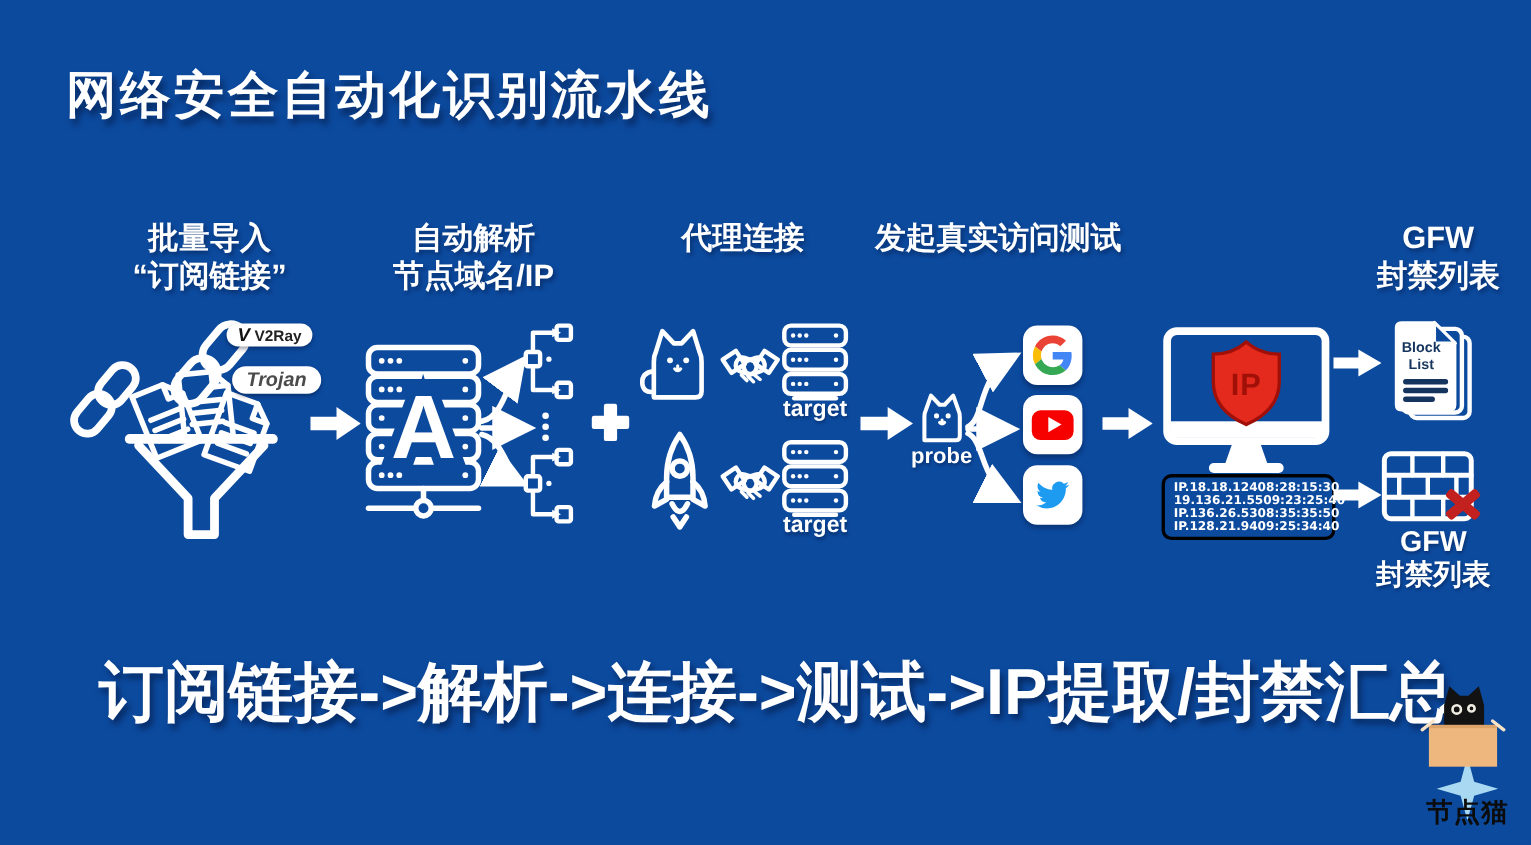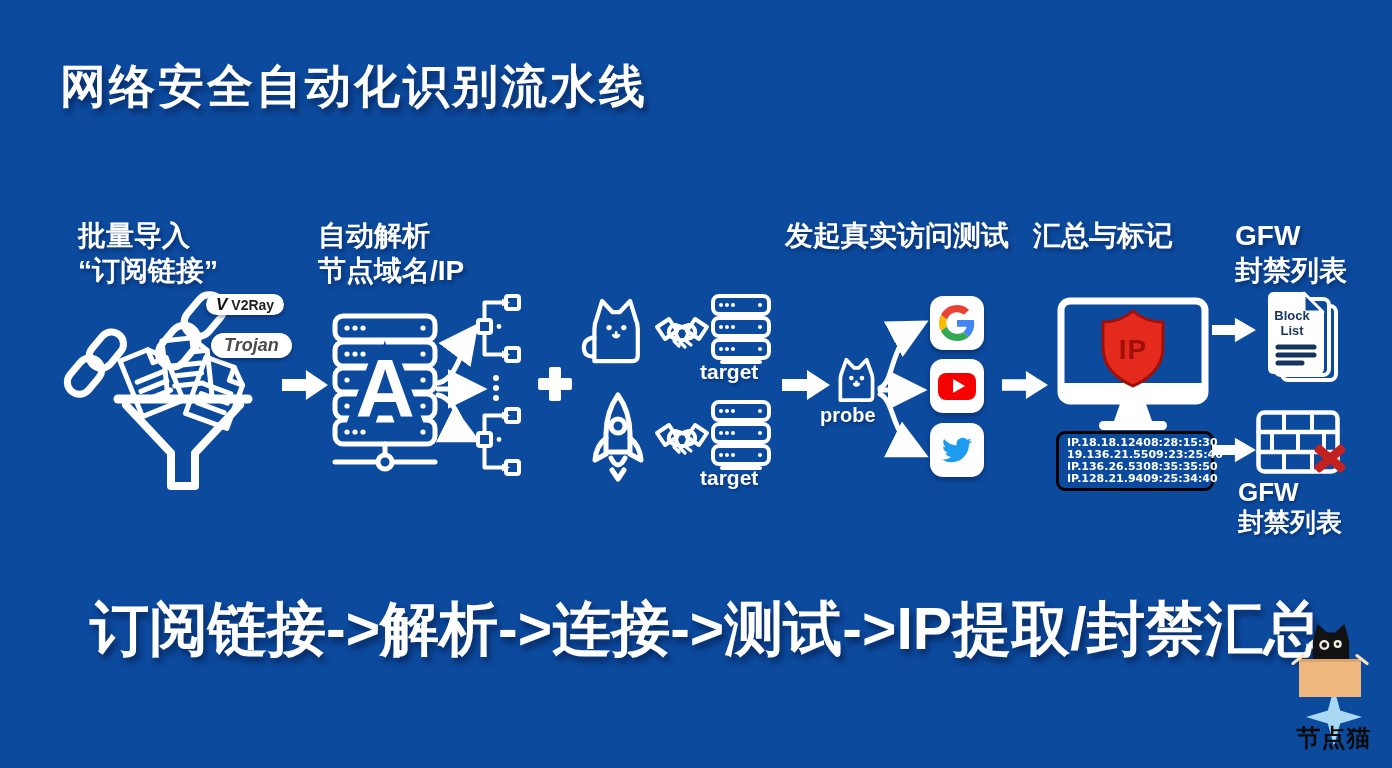--- a/index.html
+++ b/index.html
@@ -7,25 +7,24 @@
     width:1392px;height:768px;position:relative;overflow:hidden;
     background:#0C4A9E;color:#fff;
     font-family:"Liberation Sans","DejaVu Sans",sans-serif;
   }
   .abs{position:absolute}
   .page-title{
     left:60px;top:56px;font-size:46px;font-weight:900;letter-spacing:3px;
     text-shadow:3px 5px 6px rgba(0,10,40,.5);white-space:nowrap;
   }
   .stage-title{
-    top:198px;font-size:28px;font-weight:800;text-align:left;line-height:35px;
+    top:198px;font-size:28px;font-weight:800;text-align:center;line-height:35px;
     text-shadow:2px 3px 4px rgba(0,10,40,.4);
-    margin-top:20px;
   }
-  .label{font-weight:800;text-shadow:1px 2px 3px rgba(0,10,40,.4)}
+  .label{font-weight:800;text-align:center;text-shadow:1px 2px 3px rgba(0,10,40,.4)}
   svg{display:block;overflow:visible}
   .stroke{stroke:#fff;fill:none;stroke-linecap:round;stroke-linejoin:round}
   .fillw{fill:#fff;stroke:none}
   
   .barrow{background:#fff;clip-path:polygon(0 31%,52% 31%,52% 3%,100% 50%,52% 97%,52% 69%,0 69%);
           filter:drop-shadow(2px 2px 2px rgba(0,10,40,.35))}
   
   .plus{width:34px;height:34px}
   .plus::before{content:"";position:absolute;left:0;top:11px;width:34px;height:12px;background:#fff;border-radius:2px}
   .plus::after{content:"";position:absolute;left:11px;top:0;width:12px;height:34px;background:#fff;border-radius:2px}
@@ -69,26 +68,26 @@
 
 <div class="abs stage-title" style="left:78px;width:225px">
   <div>批量导入</div>
   <div>“订阅链接”</div>
 </div>
 <div class="abs stage-title" style="left:318px;width:225px">
   <div>自动解析</div>
   <div>节点域名/IP</div>
 </div>
 <div class="abs stage-title" style="left:573px;width:205px">
+  <div>代理连接</div>
 </div>
 <div class="abs stage-title" style="left:785px;width:245px">
   <div>发起真实访问测试</div>
 </div>
 <div class="abs stage-title" style="left:1033px;width:205px">
-  <div>汇总与标记</div>
 </div>
 <div class="abs stage-title" style="left:1235px;width:145px">
   <div>GFW</div>
   <div>封禁列表</div>
 </div>
 
 <svg class="abs" style="left:58px;top:283px" width="252" height="228" viewBox="0 0 252 228">
   <g class="stroke" stroke-width="7">
     <g transform="translate(150,6) rotate(40)">
       <rect x="0" y="0" width="28" height="46" rx="14"></rect>

